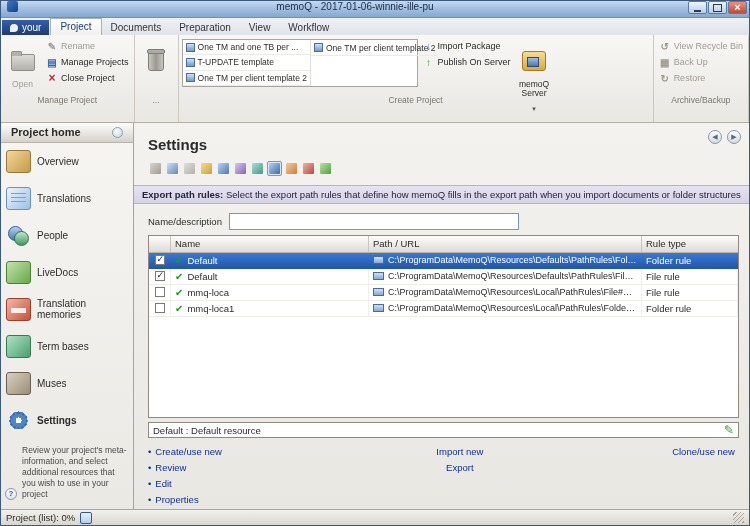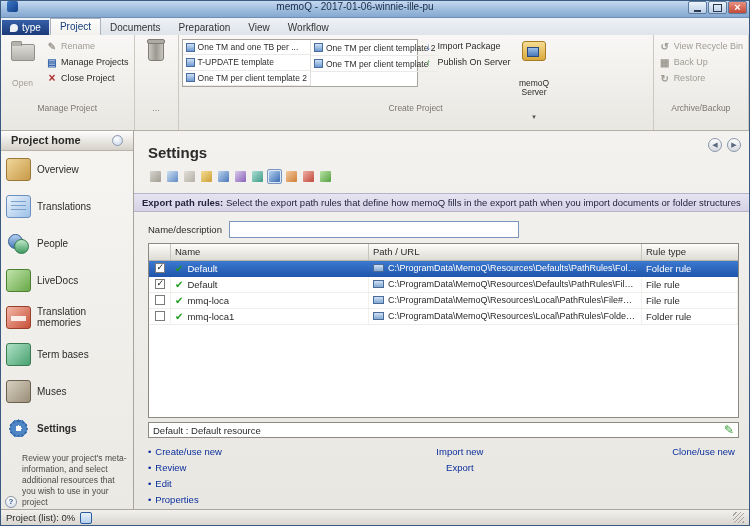--- a/index.html
+++ b/index.html
@@ -22,21 +22,21 @@
 .tab{padding:2px 9px 2px;font-size:10px;color:#333;}
 .tab-memoq{background:linear-gradient(#3460a8,#1c3a78);color:#fff;display:flex;align-items:center;gap:4px;padding:2px 8px;margin-right:1px;}
 .tab-memoq .mq-logo{width:8px;height:8px;border-radius:50% 50% 50% 0;background:#fff;opacity:.92;}
 .tab.active{background:linear-gradient(#fdfdfc,#f2f1ee);border:1px solid #a8b2c0;border-bottom:none;color:#17407c;padding:2px 9px 3px;}
 
 
 .ribbon{flex:0 0 60px;background:linear-gradient(#f8f7f5,#e9e7e2);border-bottom:1px solid #b4b0a8;display:flex;}
 .rg{position:relative;border-right:1px solid #cdc9c1;display:flex;flex-direction:column;padding:1px 3px 11px;}
 .rg-label{position:absolute;bottom:16px;left:0;right:0;text-align:center;font-size:8.5px;color:#7a766e;height:11px;line-height:10px;}
 .rg-body{display:flex;flex:1;gap:3px;align-items:stretch;}
-.bigbtn{width:37px;display:flex;flex-direction:column;align-items:center;padding-top:2px;gap:18px;font-size:8.5px;text-align:center;line-height:1.05;border-radius:2px;}
+.bigbtn{width:37px;display:flex;flex-direction:column;align-items:center;padding-top:12px;gap:9px;font-size:8.5px;text-align:center;line-height:1.05;border-radius:2px;}
 .bigbtn .lbl{white-space:normal;}
 .bigbtn.disabled .lbl{color:#a09c94;}
 .dd-arrow::after{content:"▾";font-size:7px;color:#55524c;line-height:4px;display:block;}
 .smallcol{display:flex;flex-direction:column;gap:2px;padding-top:3px;}
 .smallbtn{display:flex;align-items:center;gap:3px;font-size:9px;height:14px;padding:0 2px;border-radius:2px;white-space:nowrap;}
 .smallbtn.disabled{color:#a09c94;}
 
 
 .ic-folder{width:24px;height:17px;background:linear-gradient(#f6dd92,#d9a93c);border:1px solid #a87c22;border-radius:2px;position:relative;margin-top:6px;}
 .ic-folder::before{content:"";position:absolute;top:-4px;left:-1px;width:9px;height:4px;background:#d9a93c;border:1px solid #a87c22;border-bottom:none;border-radius:2px 2px 0 0;}
@@ -158,21 +158,21 @@
     <span class="winbtns">
       <span class="winbtn min"></span>
       <span class="winbtn max"></span>
       <span class="winbtn close"></span>
     </span>
   </div>
 
   <div class="tabs">
     <span class="tab tab-memoq">
       <span class="mq-logo"></span>
-      <span>type</span>
+      <span>your</span>
     </span>
     <span class="tab active">Project</span>
     <span class="tab">Documents</span>
     <span class="tab">Preparation</span>
     <span class="tab">View</span>
     <span class="tab">Workflow</span>
   </div>
 
   <div class="ribbon">
 
@@ -224,24 +224,20 @@
             <div class="tpl-item">
               <span class="tpl-ic"></span>
               <span>One TM per client template 2</span>
             </div>
           </div>
           <div class="tpl-col" style="border-right:none;">
             <div class="tpl-item">
               <span class="tpl-ic"></span>
               <span>One TM per client template 2</span>
             </div>
-            <div class="tpl-item">
-              <span class="tpl-ic"></span>
-              <span>One TM per client template</span>
-            </div>
           </div>
         </div>
         <div class="smallcol">
           <div class="smallbtn">
             <span class="gicon gi-import"></span>
             <span>Import Package</span>
           </div>
           <div class="smallbtn">
             <span class="gicon gi-publish"></span>
             <span>Publish On Server</span>

